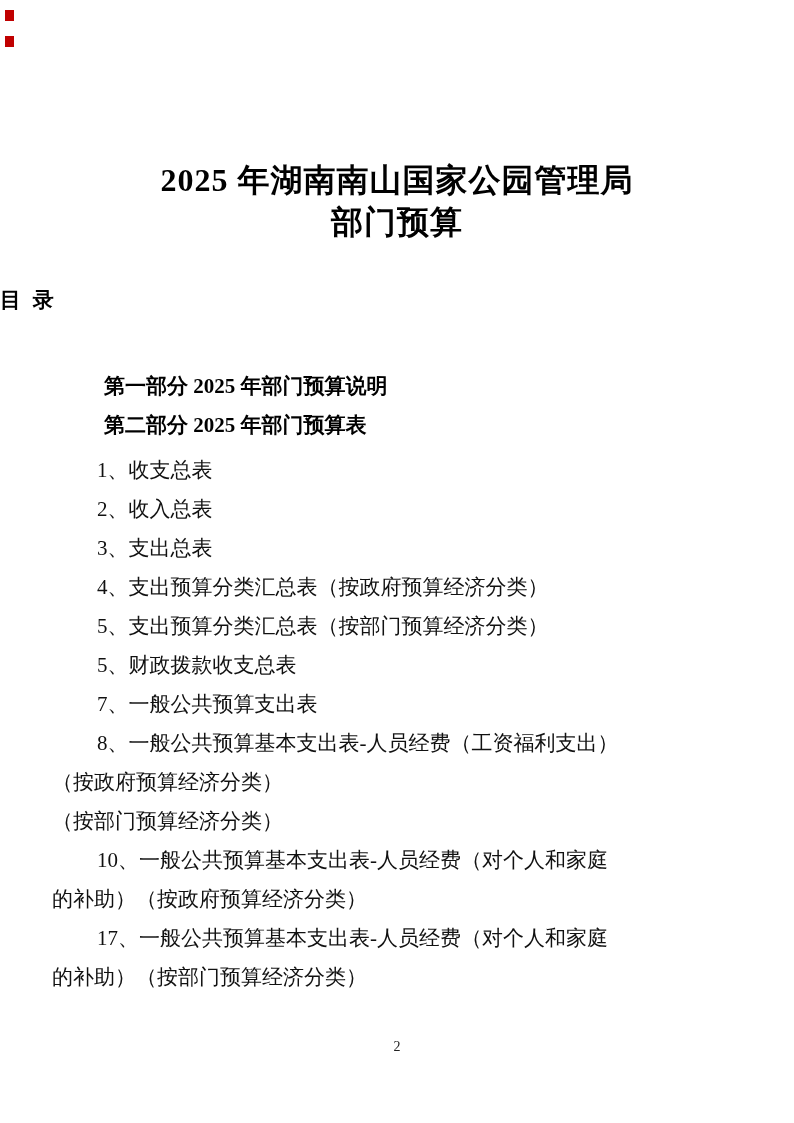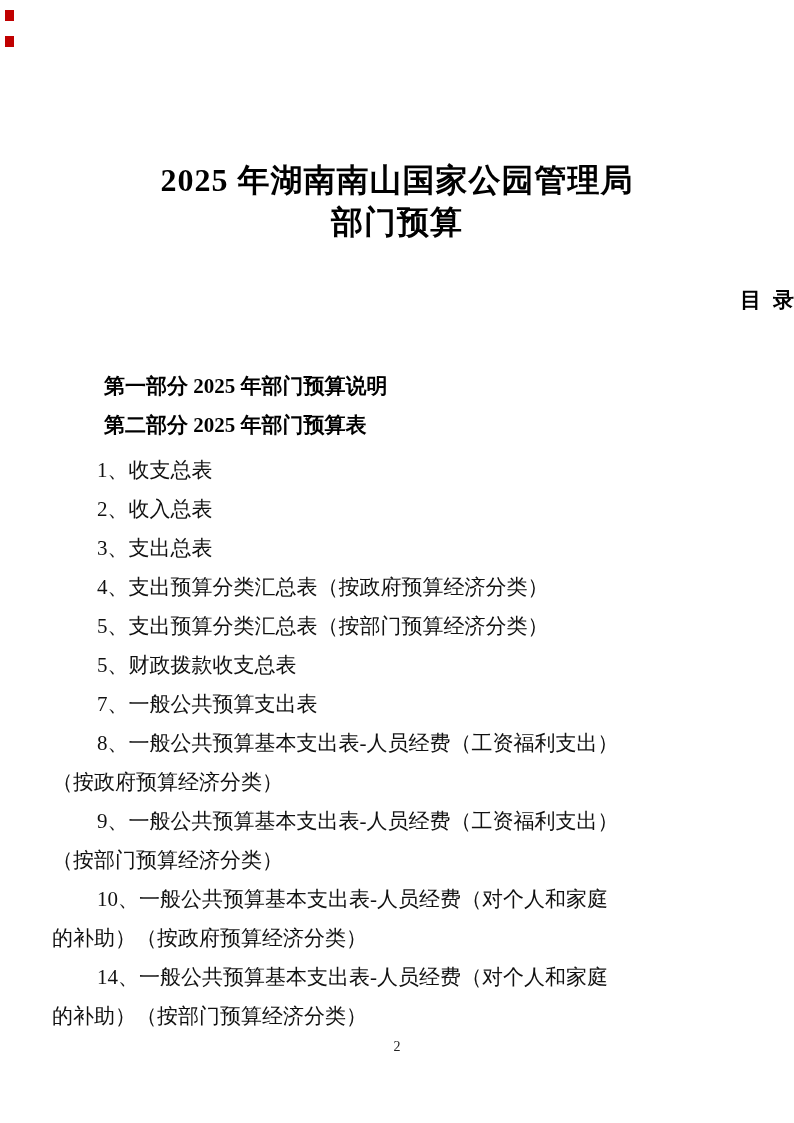--- a/index.html
+++ b/index.html
@@ -32,21 +32,21 @@
     text-align: center;
     font-size: 32px;
     font-weight: bold;
     line-height: 42px;
     letter-spacing: 1px;
     color: #000000;
   }
 
   .toc-heading {
     margin-top: 46px;
-    text-align: right;
+    text-align: left;
     font-family: "Liberation Sans", "DejaVu Sans", sans-serif;
     font-size: 21px;
     font-weight: bold;
     line-height: 22px;
     white-space: pre;
     color: #000000;
   }
 
   .toc-body {
     margin-top: 56px;
@@ -96,23 +96,22 @@
     <div class="toc-line section">第二部分 2025 年部门预算表</div>
     <div class="toc-line item first-item">1、收支总表</div>
     <div class="toc-line item">2、收入总表</div>
     <div class="toc-line item">3、支出总表</div>
     <div class="toc-line item">4、支出预算分类汇总表（按政府预算经济分类）</div>
     <div class="toc-line item">5、支出预算分类汇总表（按部门预算经济分类）</div>
     <div class="toc-line item">5、财政拨款收支总表</div>
     <div class="toc-line item">7、一般公共预算支出表</div>
     <div class="toc-line item">8、一般公共预算基本支出表-人员经费（工资福利支出）</div>
     <div class="toc-line wrap">（按政府预算经济分类）</div>
-    <div class="toc-line item">9、一般公共预算基本支出表-人员经费（工资福利支出）</div>
     <div class="toc-line wrap">（按部门预算经济分类）</div>
     <div class="toc-line item">10、一般公共预算基本支出表-人员经费（对个人和家庭</div>
     <div class="toc-line wrap">的补助）（按政府预算经济分类）</div>
-    <div class="toc-line item">14、一般公共预算基本支出表-人员经费（对个人和家庭</div>
+    <div class="toc-line item">17、一般公共预算基本支出表-人员经费（对个人和家庭</div>
     <div class="toc-line wrap">的补助）（按部门预算经济分类）</div>
   </div>
 
   <div class="page-number">2</div>
 
 </div>
 
 </body></html>

